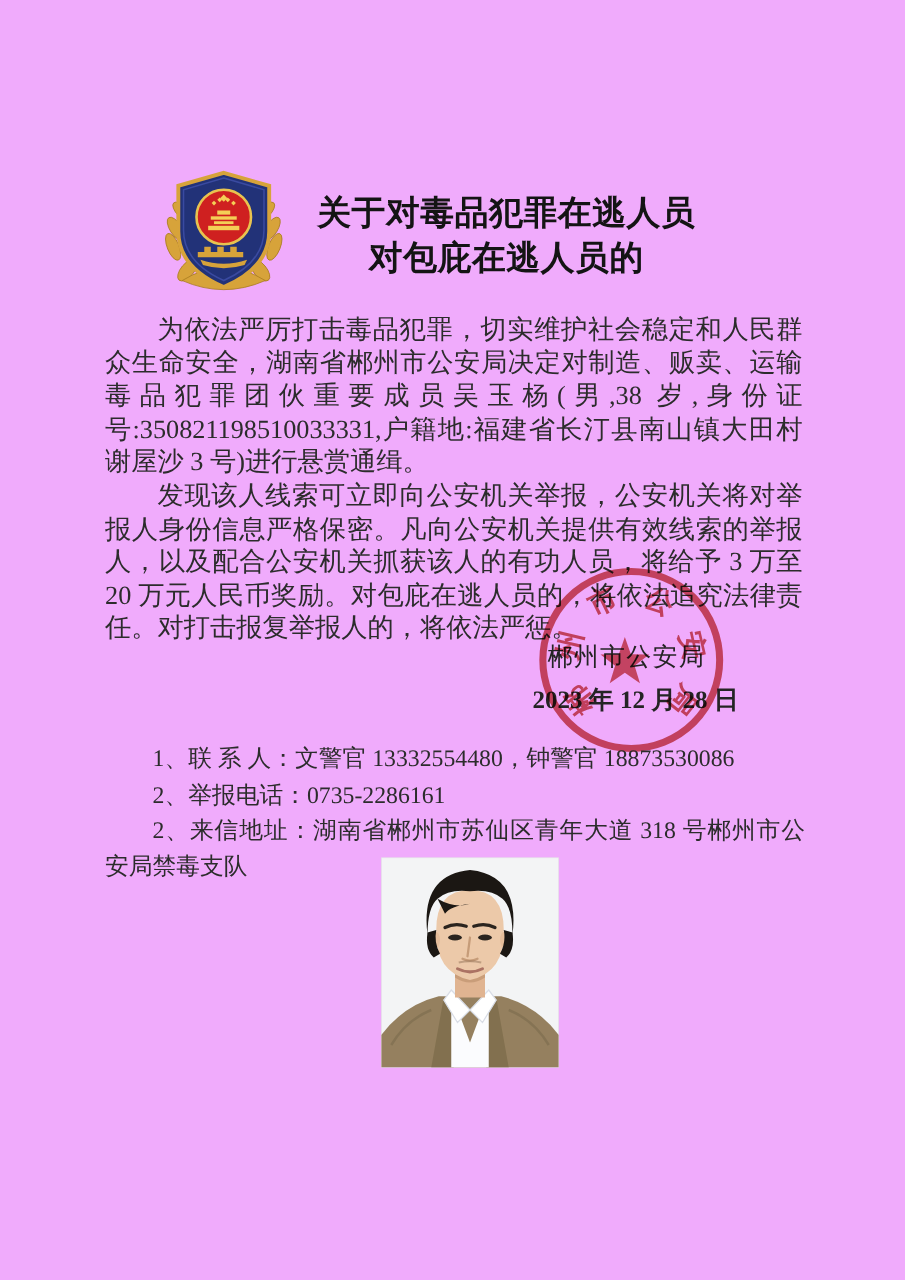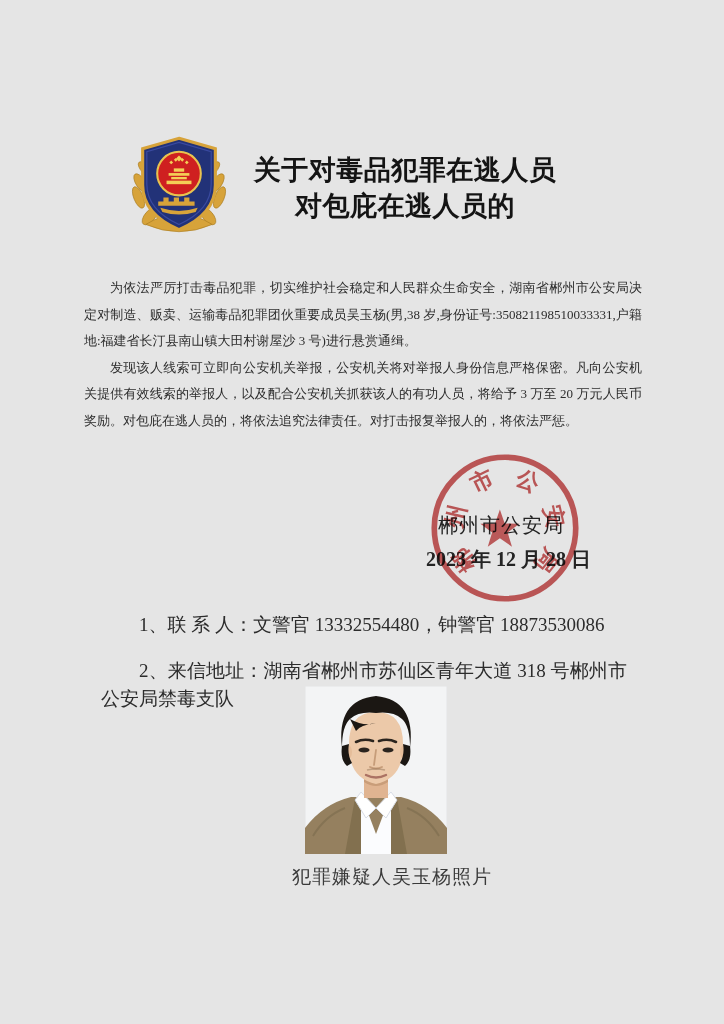--- a/index.html
+++ b/index.html
@@ -1,48 +1,48 @@
 <!DOCTYPE html>
 <html><head>
 <meta charset="utf-8">
 <style>
   html, body { margin:0; padding:0; background:#ffffff; }
   .page {
     position:relative; width:724px; height:1024px; margin:0 auto;
-    background:#e5e5e5; overflow:hidden;
+    background:#f0abfc; overflow:hidden;
     font-family:"Liberation Serif","DejaVu Serif",serif;
     color:#2e2e2e;
   }
   
   .emblem { position:absolute; left:127px; top:131px; width:104px; height:108px; }
   .title-block {
     position:absolute; left:212px; top:153px; width:386px;
     text-align:center; font-family:"Liberation Sans","DejaVu Sans",sans-serif;
     font-weight:800; font-size:27px; line-height:35.5px; color:#141414;
     letter-spacing:0.5px;
   }
   
   .doc-body {
     position:absolute; left:84px; top:250px; width:558px;
-    font-size:13px; line-height:26.6px; text-align:justify; color:#2c2c2c;margin-top:25px;
+    font-size:21px; line-height:26.6px; text-align:justify; color:#2c2c2c;
   }
   .doc-body p { margin:0; text-indent:2em; }
   
   .sig-org  { position:absolute; top:512px; left:438px; font-size:20px; letter-spacing:1px; color:#242424; }
   .sig-date { position:absolute; top:546px; left:426px; font-size:20px; color:#242424;font-weight:bold; }
   
   .seal { position:absolute; left:423px; top:446px; width:164px; height:164px;
           mix-blend-mode:multiply; opacity:0.9; }
   .seal text { font-family:"Liberation Serif","DejaVu Serif",serif; font-weight:600; }
   
   .contacts {
     position:absolute; left:84px; top:594px; width:560px;
     font-size:19px; line-height:28.6px; text-align:justify; color:#2c2c2c;
   }
-  .contacts p { margin:17px; text-indent:2em; }
+  .contacts p { margin:0; text-indent:2em; }
   
   .photo { position:absolute; left:305px; top:686px; width:142px; height:168px; }
   .caption {
     position:absolute; left:258px; top:864px; width:268px;
     text-align:center; font-size:19px; letter-spacing:1px; color:#3a3a3a;
   }
 </style>
 </head>
 <body>
 
@@ -113,20 +113,21 @@
         <text transform="translate(57.7 34.2) rotate(-26)" dominant-baseline="central">市</text>
         <text transform="translate(102.3 34.2) rotate(26)" dominant-baseline="central">公</text>
         <text transform="translate(127.7 68.5) rotate(77)" dominant-baseline="central">安</text>
         <text transform="translate(120.2 111.4) rotate(128)" dominant-baseline="central">局</text>
       </g>
     </svg>
   </div>
 
   <div class="contacts">
     <p>1、联 系 人：文警官 13332554480，钟警官 18873530086</p>
+    <p>2、举报电话：0735-2286161</p>
     <p>2、来信地址：湖南省郴州市苏仙区青年大道 318 号郴州市公安局禁毒支队</p>
   </div>
 
   <div class="photo">
     <svg viewBox="0 0 142 168" width="142" height="168" aria-hidden="true">
       <rect x="0" y="0" width="142" height="168" fill="#f3f4f5"></rect>
       <rect x="0" y="0" width="142" height="168" fill="none" stroke="#e3e4e6" stroke-width="1"></rect>
 
       <path d="M0,168 L0,142 Q18,118 46,111 L96,111 Q124,118 142,142 L142,168 Z" fill="#95805f"></path>
       <path d="M8,150 Q20,130 40,122 M134,150 Q122,130 102,122" stroke="#7c6a4c" stroke-width="2" fill="none" opacity="0.6"></path>
@@ -153,15 +154,14 @@
       <path d="M74,55 q9,-3 17,1" stroke="#2b241e" stroke-width="2.6" fill="none" stroke-linecap="round"></path>
       <ellipse cx="59" cy="64" rx="5.5" ry="2.4" fill="#2a241e"></ellipse>
       <ellipse cx="83" cy="64" rx="5.5" ry="2.4" fill="#2a241e"></ellipse>
 
       <path d="M71,64 L69,79 M65,81 q6,3 12,0" stroke="#c69c79" stroke-width="1.8" fill="none" stroke-linecap="round"></path>
       <path d="M62,84 q9,-2 18,0" stroke="#8a6a50" stroke-width="1.6" fill="none" opacity="0.45"></path>
       <path d="M61,89 q10,5 20,0" stroke="#ab7263" stroke-width="2.4" fill="none" stroke-linecap="round"></path>
     </svg>
   </div>
 
-  <div class="caption">犯罪嫌疑人吴玉杨照片</div>
 
 </div>
 
 </body></html>

